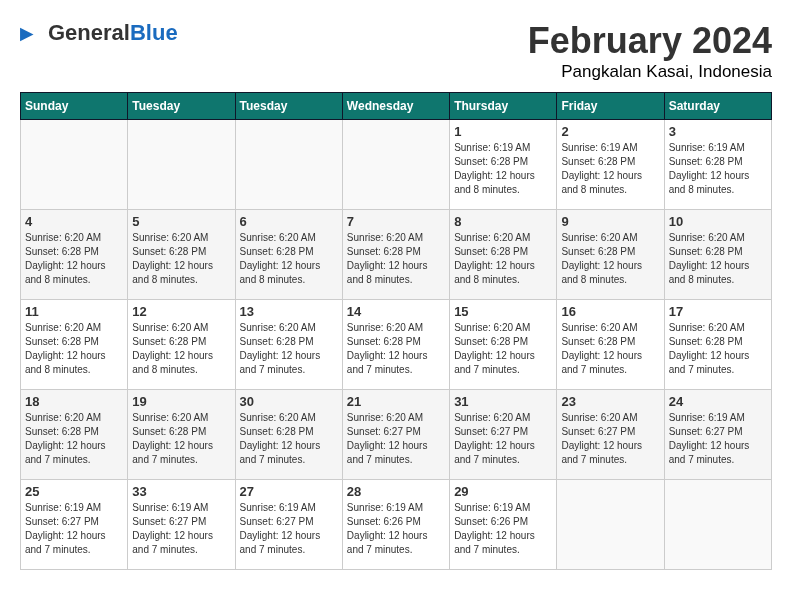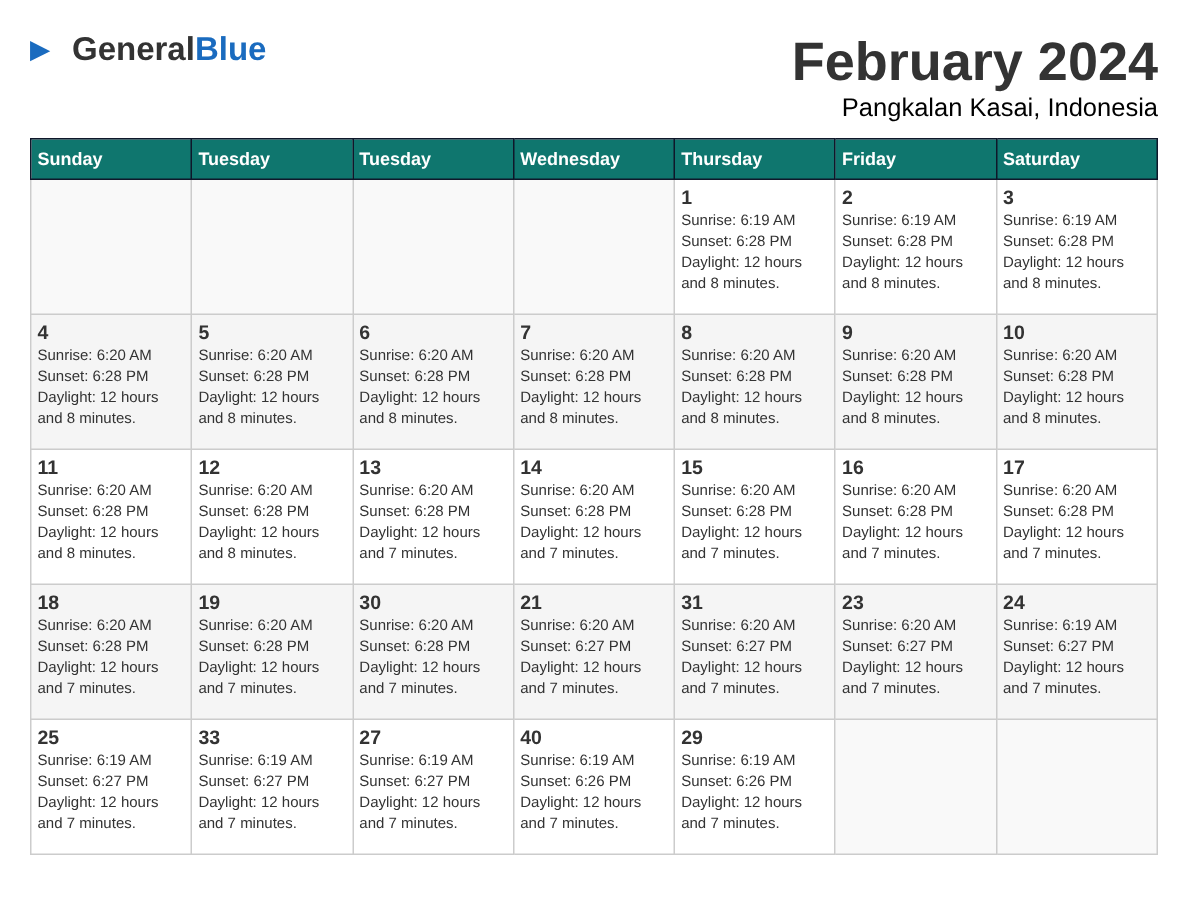--- a/index.html
+++ b/index.html
@@ -316,21 +316,21 @@
 and 7 minutes.</div>
         </td>
         <td>
           <div class="day-number">27</div>
           <div class="day-info" style="white-space: pre-line;">Sunrise: 6:19 AM
 Sunset: 6:27 PM
 Daylight: 12 hours
 and 7 minutes.</div>
         </td>
         <td>
-          <div class="day-number">40</div>
+          <div class="day-number">28</div>
           <div class="day-info" style="white-space: pre-line;">Sunrise: 6:19 AM
 Sunset: 6:26 PM
 Daylight: 12 hours
 and 7 minutes.</div>
         </td>
         <td>
           <div class="day-number">29</div>
           <div class="day-info" style="white-space: pre-line;">Sunrise: 6:19 AM
 Sunset: 6:26 PM
 Daylight: 12 hours

